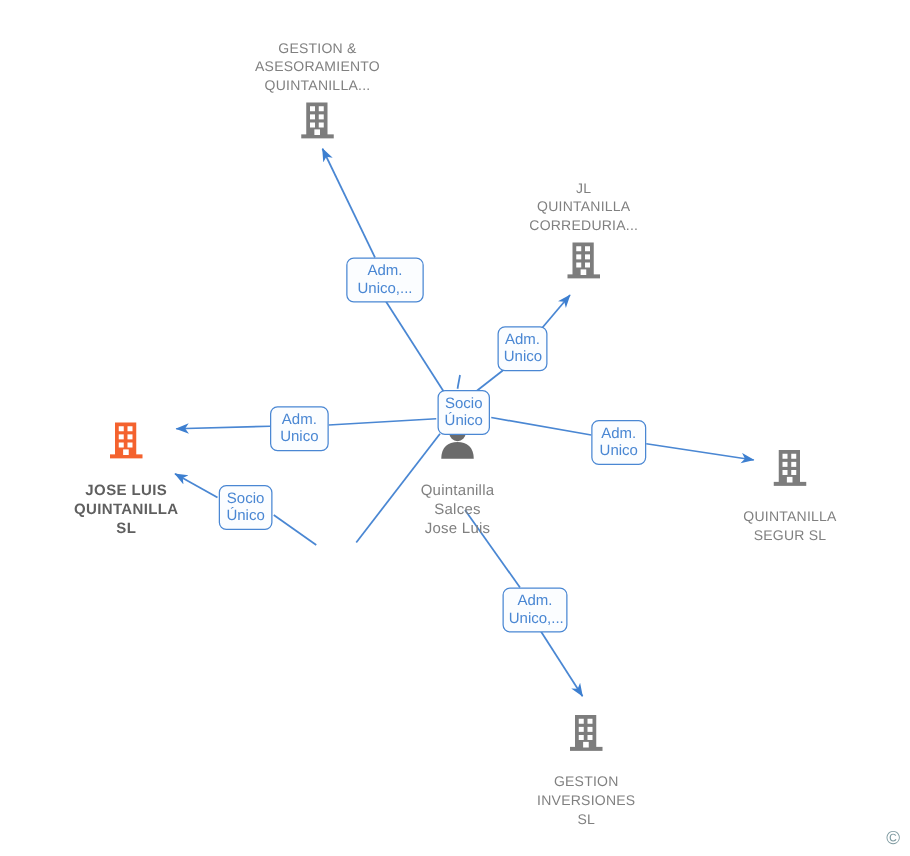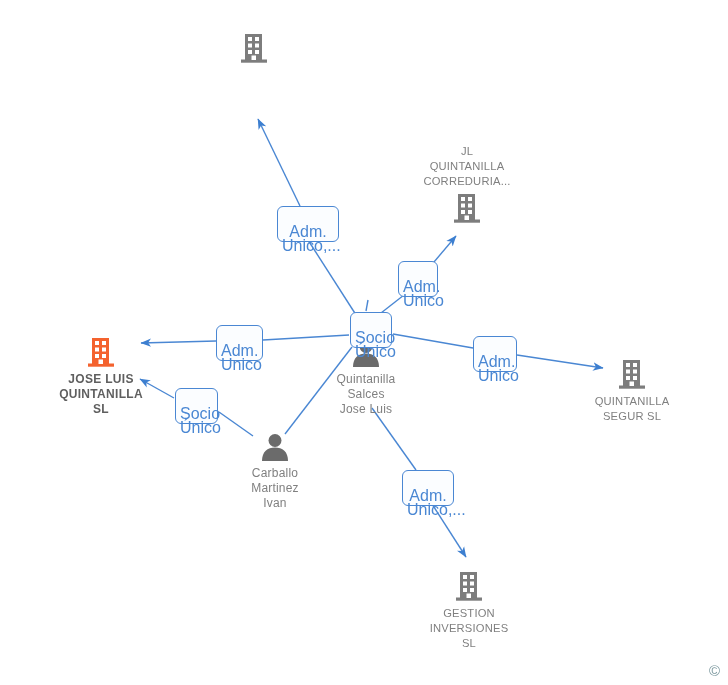--- a/index.html
+++ b/index.html
@@ -52,33 +52,33 @@
     letter-spacing: 0.3px;
   }
   .node.person .label {
     font-size: 12px;
     color: #808080;
   }
   .node.label-above .label {
     margin-bottom: 3px;
   }
   .node.label-below .label {
-    margin-top: 0;
+    margin-top: 12px;
   }
   .edge-label {
     position: absolute;
     box-sizing: border-box;
     border: 1.3px solid #4a87d3;
     border-radius: 6px;
     background: #fbfdff;
     color: #4a87d3;
-    font-size: 16px;
+    font-size: 12px;
     line-height: 14px;
     text-align: center;
-    padding: 18px 4px 4px 4px;
+    padding: 2px 4px 4px 4px;
     white-space: pre-line;
     z-index: 5;
   }
   .watermark {
     position: absolute;
     right: 8px;
     bottom: 6px;
     display: flex;
     align-items: center;
     gap: 4px;
@@ -129,20 +129,23 @@
     <path d="M432,504 L466,557" stroke="#4a87d3" stroke-width="1.4" fill="none" marker-end="url(#arrow)"></path>
 
     <path d="M253,436 L219,412" stroke="#4a87d3" stroke-width="1.4" fill="none"></path>
     <path d="M174,398 L140,379" stroke="#4a87d3" stroke-width="1.4" fill="none" marker-end="url(#arrow)"></path>
 
     <path d="M285,434 L352,347" stroke="#4a87d3" stroke-width="1.4" fill="none"></path>
     <path d="M366,311 L368,300" stroke="#4a87d3" stroke-width="1.4" fill="none"></path>
   </svg>
 
   <div class="node company label-above" style="left:254px; top:32px;">
+    <span class="label">GESTION &amp;
+ASESORAMIENTO
+QUINTANILLA...</span>
     <span class="icon">
       <svg width="28" height="32" viewBox="0 0 28 32">
         <rect x="5" y="2" width="17" height="26" fill="#7d7d7d"></rect>
         <rect x="1" y="27.5" width="26" height="3.2" fill="#7d7d7d"></rect>
         <rect x="8" y="5" width="4" height="4" fill="#ffffff"></rect>
         <rect x="15" y="5" width="4" height="4" fill="#ffffff"></rect>
         <rect x="8" y="11.5" width="4" height="4" fill="#ffffff"></rect>
         <rect x="15" y="11.5" width="4" height="4" fill="#ffffff"></rect>
         <rect x="8" y="18" width="4" height="4" fill="#ffffff"></rect>
         <rect x="15" y="18" width="4" height="4" fill="#ffffff"></rect>
@@ -231,31 +234,20 @@
       <svg width="34" height="28" viewBox="0 0 34 28">
         <circle cx="17" cy="6.5" r="6.5" fill="#6b6b6b"></circle>
         <path d="M4,27 C4,17.5 9.5,13.5 17,13.5 C24.5,13.5 30,17.5 30,27 z" fill="#6b6b6b"></path>
       </svg>
     </span>
     <span class="label">Quintanilla
 Salces
 Jose Luis</span>
   </div>
 
-  <div class="node person label-below" style="left:275px; top:434px;">
-    <span class="icon">
-      <svg width="34" height="28" viewBox="0 0 34 28">
-        <circle cx="17" cy="6.5" r="6.5" fill="#6b6b6b"></circle>
-        <path d="M4,27 C4,17.5 9.5,13.5 17,13.5 C24.5,13.5 30,17.5 30,27 z" fill="#6b6b6b"></path>
-      </svg>
-    </span>
-    <span class="label">Carballo
-Martinez
-Ivan</span>
-  </div>
 
   <div class="edge-label" style="left:277px; top:206px; width:62px; height:36px;">Adm.
 Unico,...</div>
 
   <div class="edge-label" style="left:398px; top:261px; width:40px; height:36px;">Adm.
 Unico</div>
 
   <div class="edge-label" style="left:350px; top:312px; width:42px; height:36px;">Socio
 Único</div>
 

